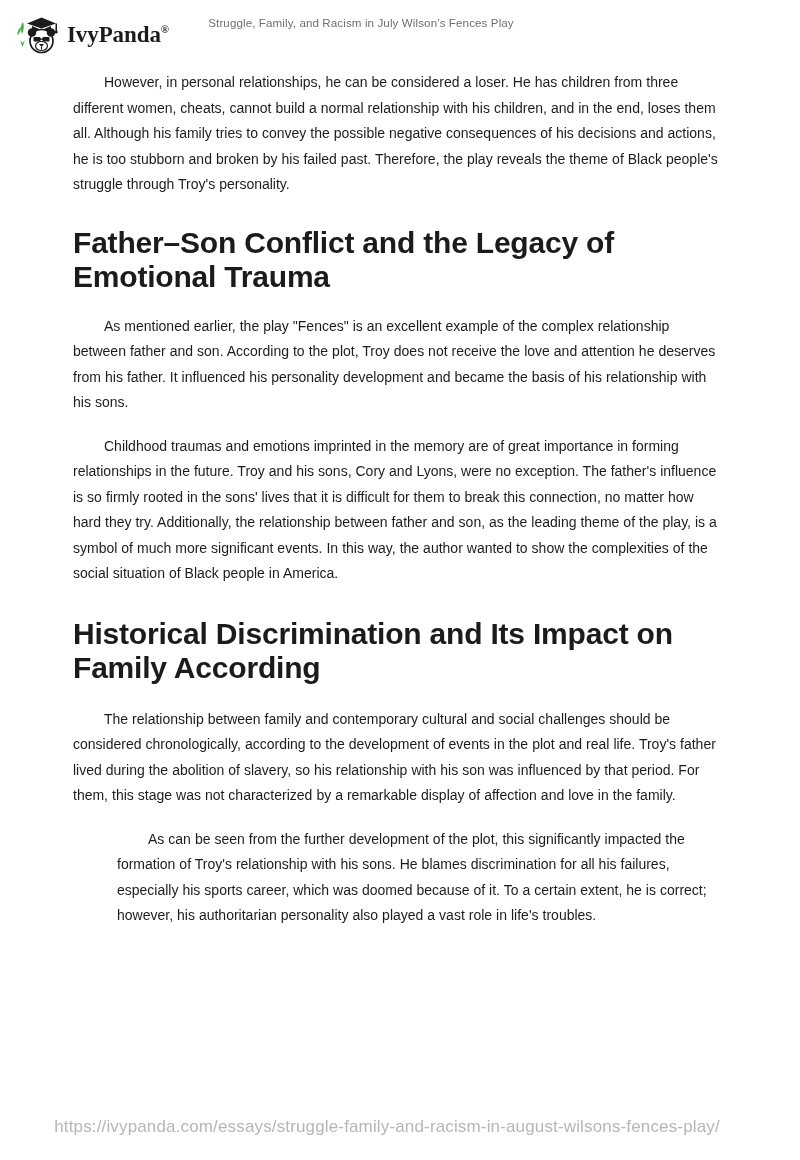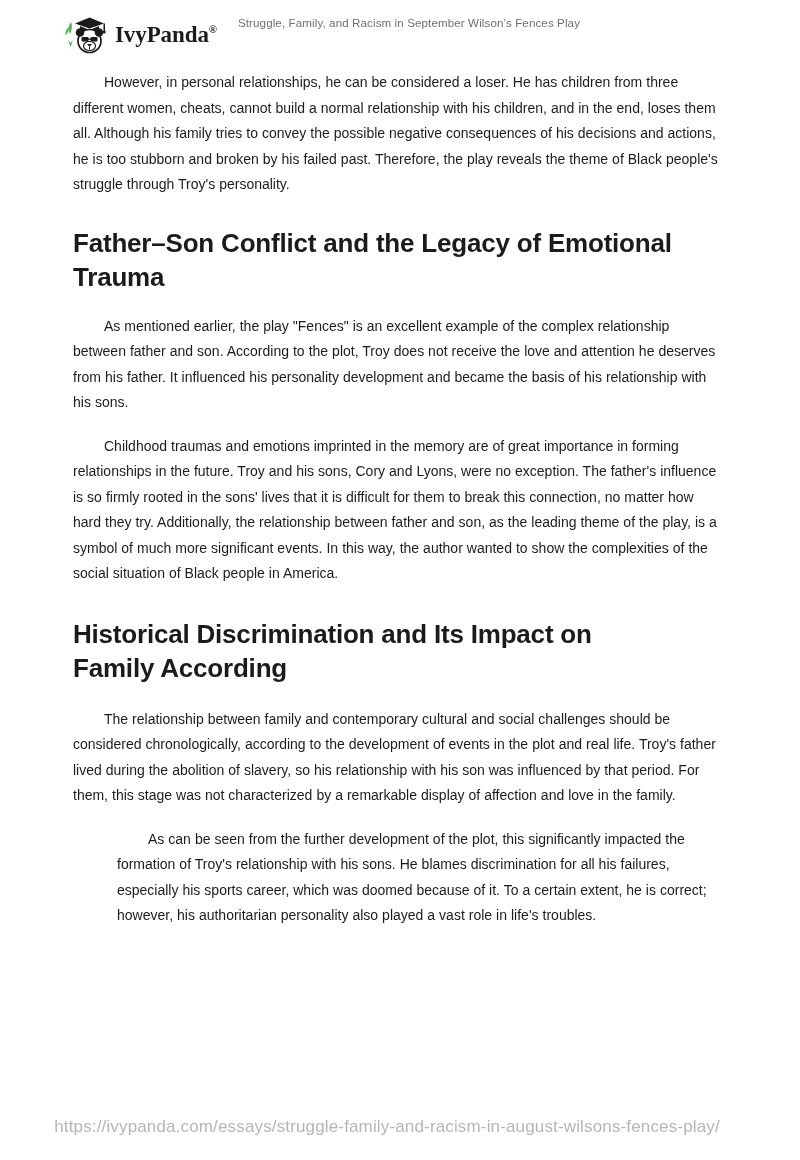--- a/index.html
+++ b/index.html
@@ -20,21 +20,20 @@
     box-sizing: border-box;
   }
 
   
   .page-header {
     position: absolute;
     top: 0;
     left: 0;
     width: 740px;
     height: 62px;
-    margin-left: 48px;
   }
   .brand {
     position: absolute;
     left: 14px;
     top: 12px;
     display: flex;
     align-items: center;
     gap: 7px;
   }
   .brand-logo {
@@ -80,21 +79,21 @@
     font-size: 14px;
     line-height: 25.5px;
     color: #1c1c1c;
     margin: 0 0 18px 0;
     text-indent: 31px;
     text-align: left;
     word-spacing: 0.1px;
   }
   .para.last { margin-bottom: 0; margin-left: 44px; }
   h2.section-heading {
-    font-size: 26px;
+    font-size: 30px;
     line-height: 34px;
     font-weight: 700;
     color: #1b1b1b;
     margin: 28px 0 20px 0;
     letter-spacing: -0.2px;
     max-width: 600px;
   }
   h2.section-heading.second {
     margin-top: 30px;
     margin-bottom: 22px;
@@ -148,21 +147,21 @@
 
             <ellipse cx="55" cy="68" rx="12" ry="9" fill="#ffffff" stroke="#1b1b1b" stroke-width="2.4"></ellipse>
             <path d="M50 64 L60 64 L55 70 Z" fill="#1b1b1b"></path>
             <path d="M55 70 L55 75" stroke="#1b1b1b" stroke-width="2.2" fill="none"></path>
           </g>
         </svg>
       </span>
       <span class="brand-name"><span>IvyPanda</span><span class="reg">®</span></span>
     </div>
 
-    <div class="header-title">Struggle, Family, and Racism in September Wilson’s Fences Play</div>
+    <div class="header-title">Struggle, Family, and Racism in July Wilson’s Fences Play</div>
   </div>
 
   <div class="content">
 
     <p class="para">However, in personal relationships, he can be considered a loser. He has children from three different women, cheats, cannot build a normal relationship with his children, and in the end, loses them all. Although his family tries to convey the possible negative consequences of his decisions and actions, he is too stubborn and broken by his failed past. Therefore, the play reveals the theme of Black people's struggle through Troy's personality.</p>
 
     <h2 class="section-heading">Father–Son Conflict and the Legacy of Emotional Trauma</h2>
 
     <p class="para">As mentioned earlier, the play "Fences" is an excellent example of the complex relationship between father and son. According to the plot, Troy does not receive the love and attention he deserves from his father. It influenced his personality development and became the basis of his relationship with his sons.</p>
 

